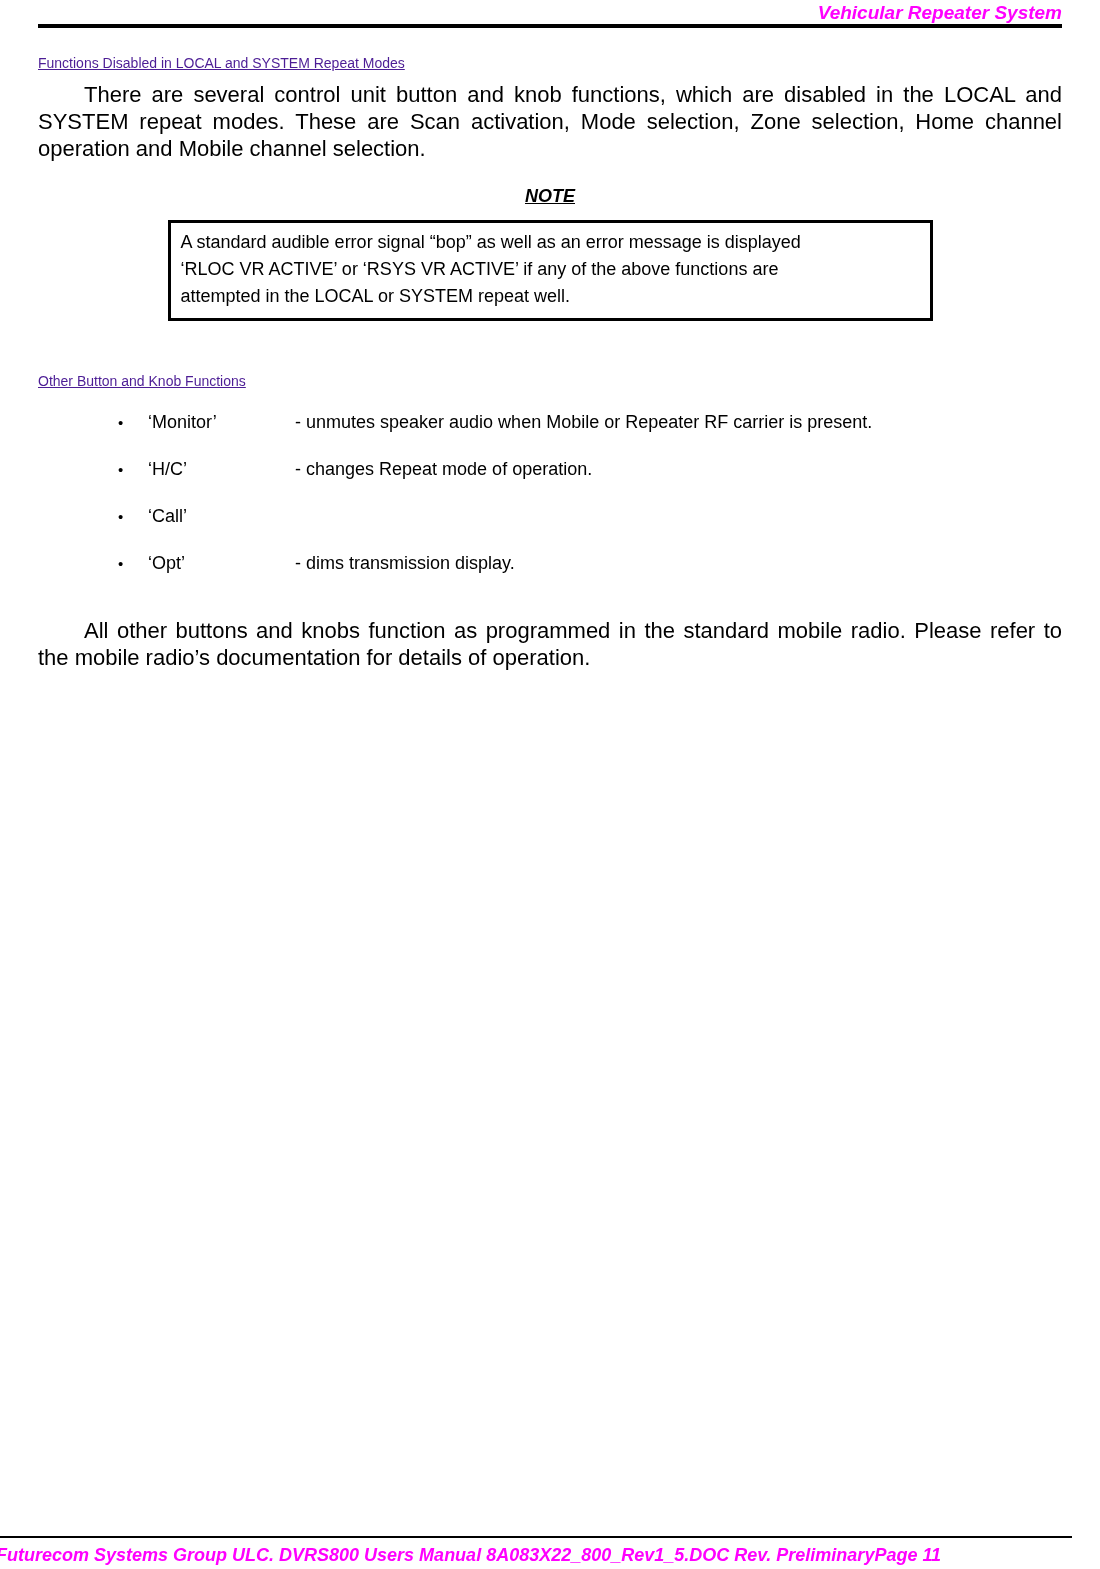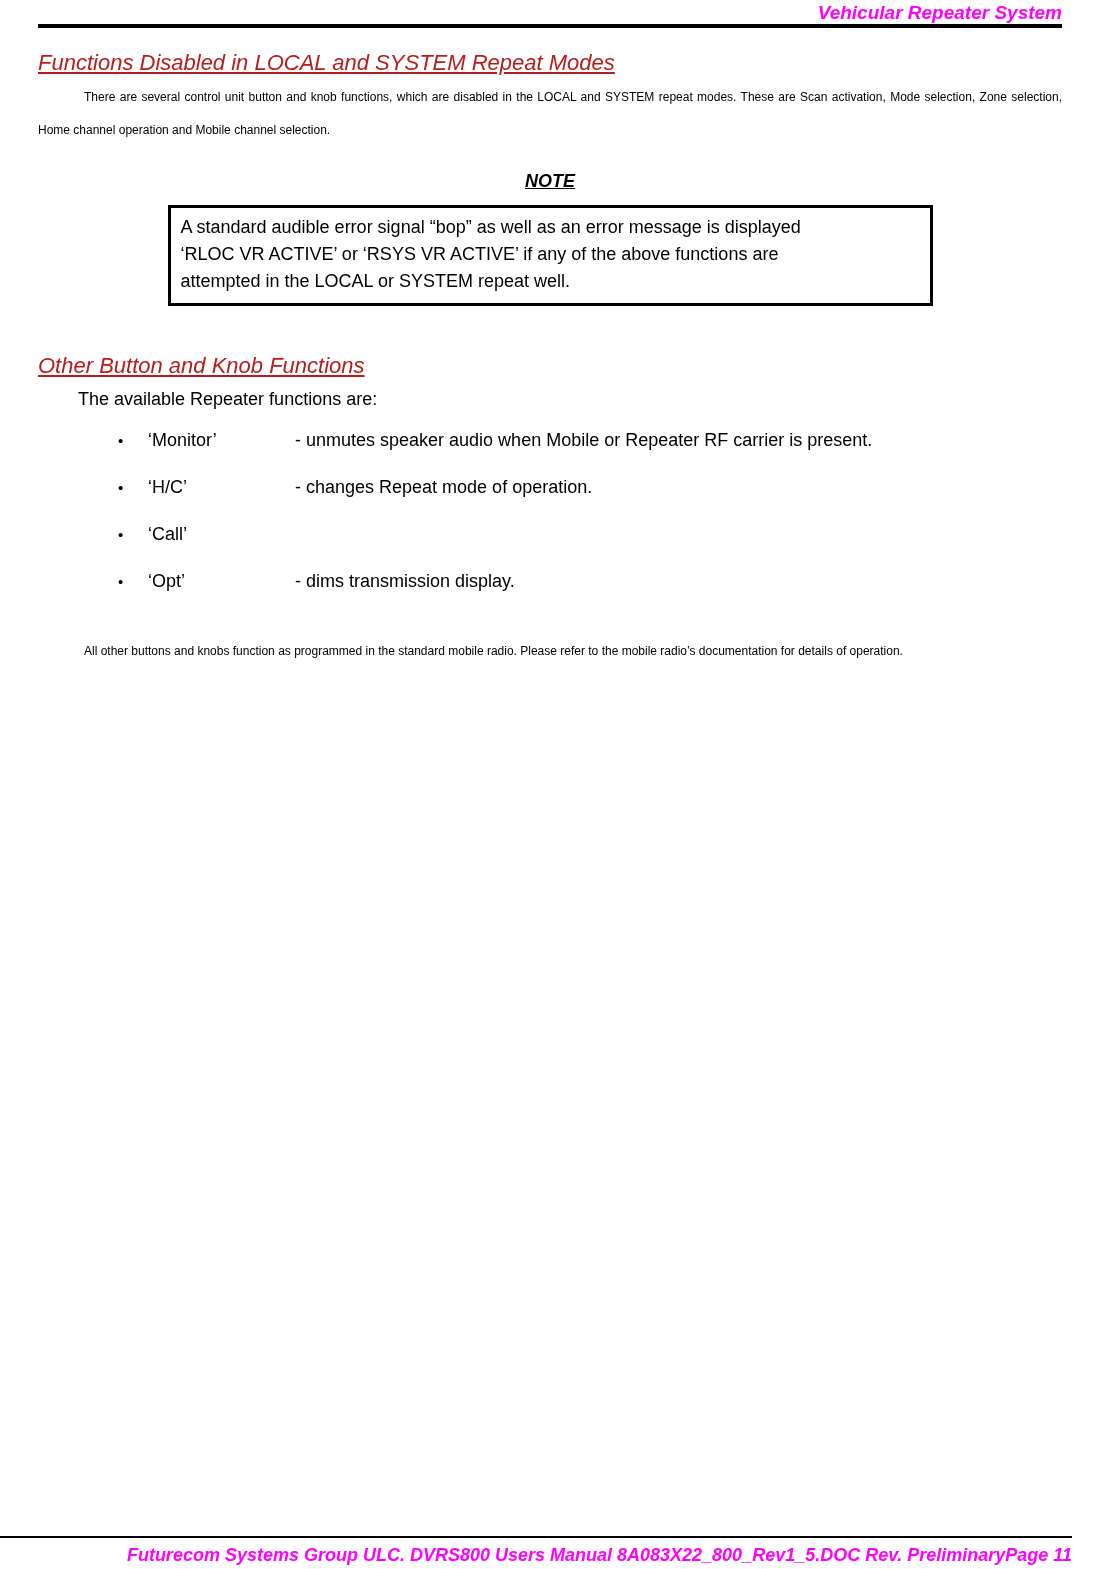--- a/index.html
+++ b/index.html
@@ -48,33 +48,32 @@
 
   
   .content {
     position: absolute;
     top: 40px;
     left: 38px;
     width: 1024px;
   }
 
   .section-heading {
-    font-size: 22px;
-    font-style: italic;
-    color: #b91c1c;
+    font-size: 14px;
+    color: #4c1d95;
     text-decoration: underline;
     line-height: 24px;
     margin: 8px 0 2px 0;
     display: inline-block;
   }
   .heading-wrap { display: block; }
 
   .body-par {
-    font-size: 12px;
-    line-height: 33px;
+    font-size: 22px;
+    line-height: 27px;
     text-align: justify;
     text-indent: 46px;
     margin: 4px 0 0 0;
     color: #000000;
   }
 
   .par-indent {
     font-size: 18px;
     line-height: 27px;
     margin: 6px 0 0 0;
@@ -134,24 +133,23 @@
   .bullet-desc {
     flex: 1 1 auto;
   }
 
   .spacer-lg { height: 24px; }
   .spacer-md { height: 16px; }
 
   
   .footer {
     position: absolute;
-    left: 38px;
+    left: 28px;
     right: 28px;
     bottom: 6px;
-    text-align: right;
   }
   .footer-rule {
     height: 2px;
     background: #000000;
     margin-left: -38px;
     margin-right: 0;
   }
   .footer-text {
     margin-top: 6px;
     margin-left: -32px;
@@ -189,21 +187,20 @@
       <div class="note-line">attempted in the LOCAL or SYSTEM repeat well.</div>
     </div>
 
     <div class="spacer-lg"></div>
     <div class="spacer-md"></div>
 
     <div class="heading-wrap">
       <span class="section-heading">Other Button and Knob Functions</span>
     </div>
 
-    <p class="par-indent">The available Repeater functions are:</p>
 
     <ul class="bullets">
       <li class="bullet-row">
         <span class="bullet-mark">•</span>
         <span class="bullet-term">‘Monitor’</span>
         <span class="bullet-desc">- unmutes speaker audio when Mobile or Repeater RF carrier is present.</span>
       </li>
       <li class="bullet-row">
         <span class="bullet-mark">•</span>
         <span class="bullet-term">‘H/C’</span>

